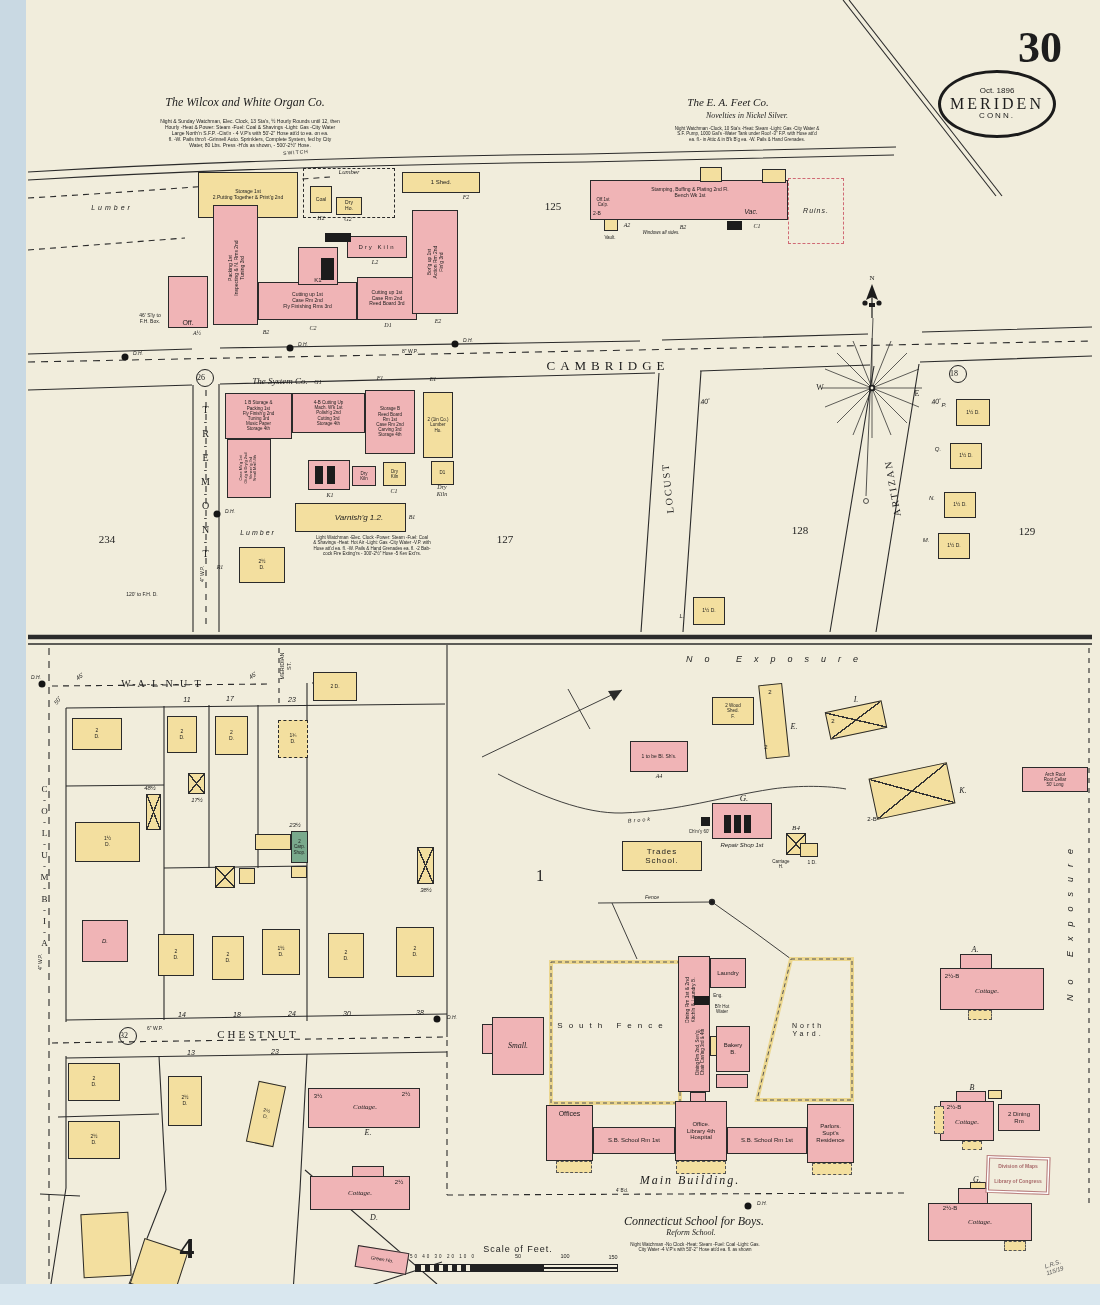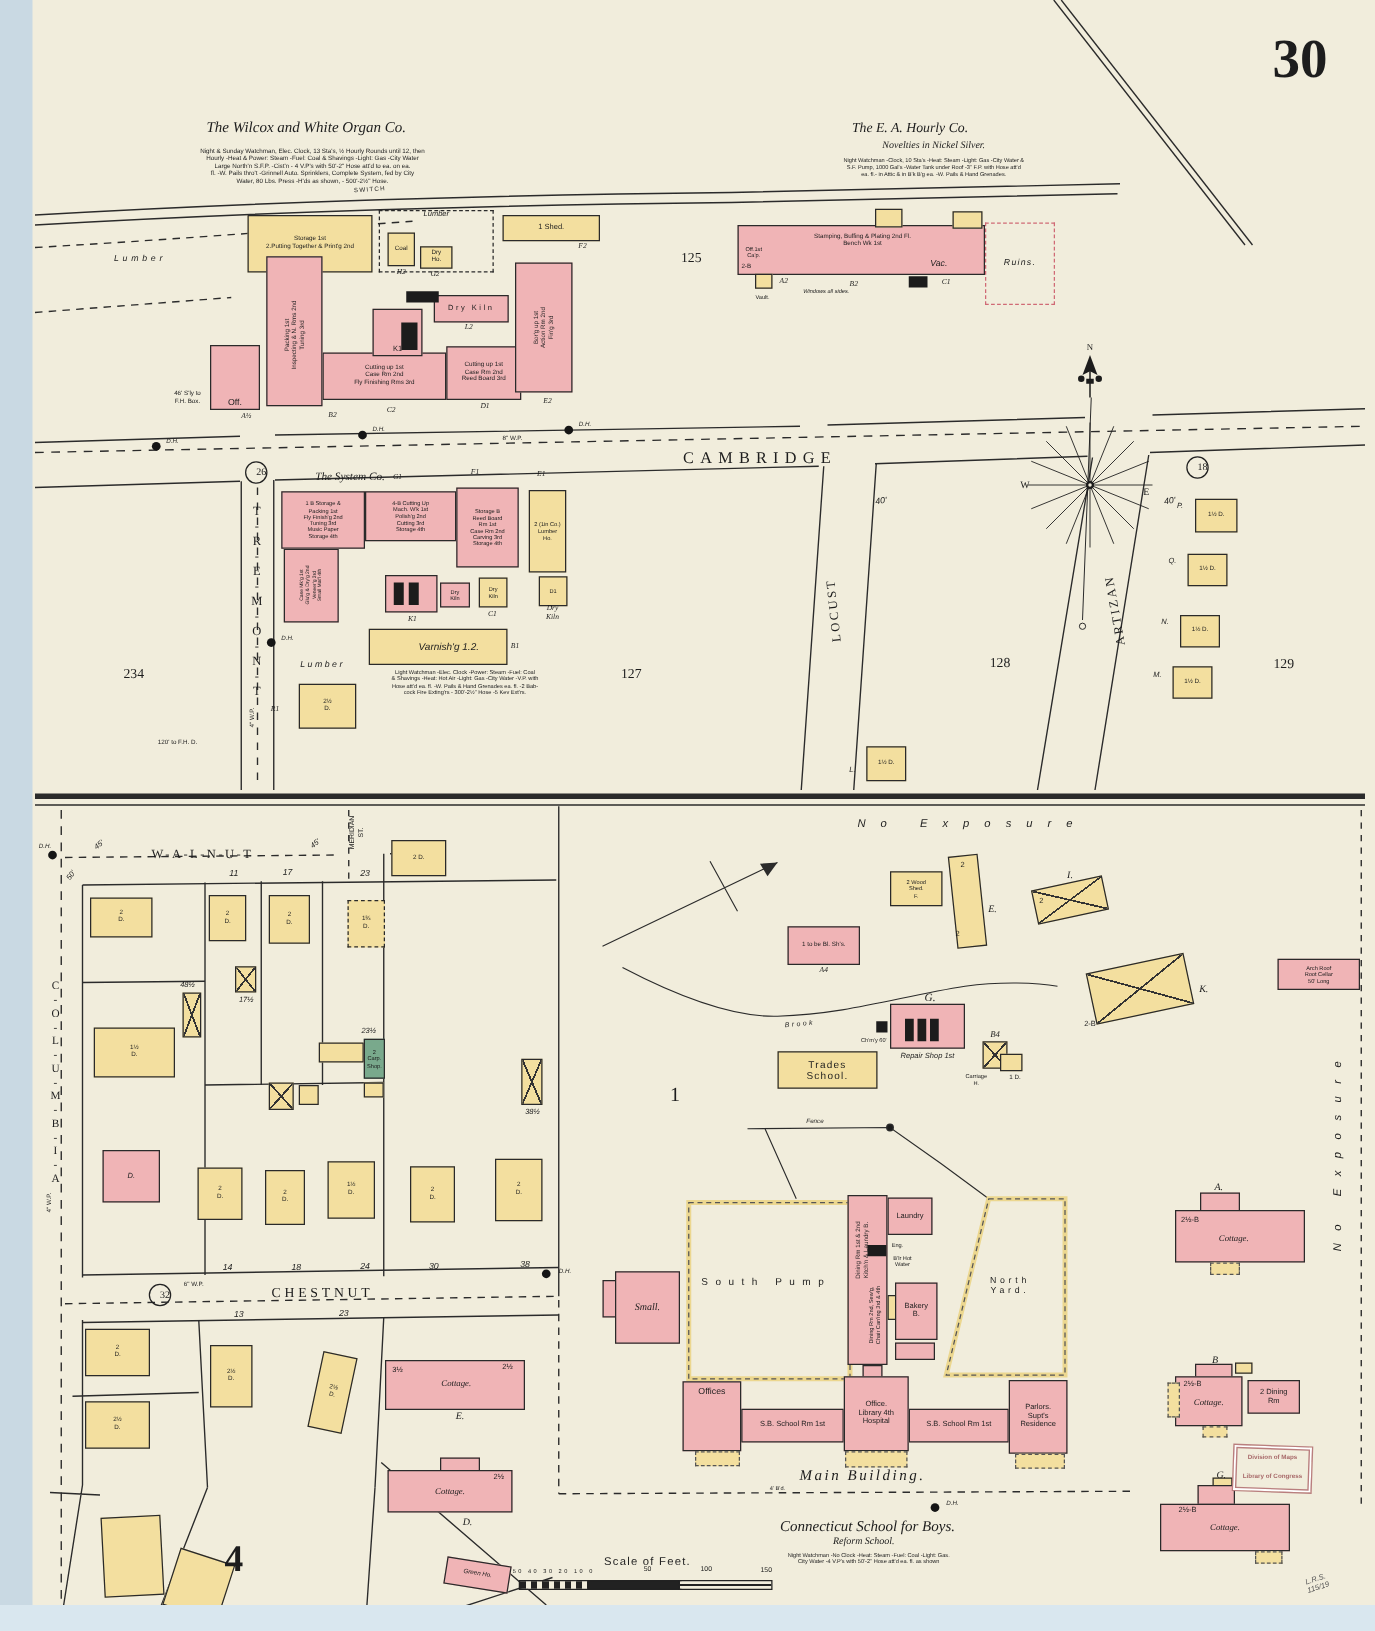--- a/index.html
+++ b/index.html
@@ -23,21 +23,21 @@
   .ser{font-family:"Liberation Serif",serif;}
   .it{font-style:italic;}
   .bold{font-weight:bold;}
   .t45{font-size:4.5px}.t5{font-size:5px}.t55{font-size:5.5px}.t6{font-size:6px}.t7{font-size:7px}.t8{font-size:8px}.t9{font-size:9px}
   .t10{font-size:10px}.t11{font-size:11px}.t12{font-size:12px}.t13{font-size:13px}
   .t16{font-size:16px}.t30{font-size:30px}.t44{font-size:44px}
   .vstack{writing-mode:vertical-lr;text-orientation:upright;letter-spacing:1px;}
   .dot{position:absolute;width:7px;height:7px;border-radius:50%;background:#151515;
        transform:translate(-50%,-50%);z-index:3;}
   .circ{position:absolute;width:16px;height:16px;border:1.2px solid #222;border-radius:50%;
-        font-size:8px;line-height:15px;text-align:right;transform:translate(-50%,-50%);
+        font-size:8px;line-height:15px;text-align:left;transform:translate(-50%,-50%);
         z-index:3;font-family:"Liberation Serif",serif;}
   .oval{position:absolute;border:3.5px solid #1b1b1b;border-radius:50%;z-index:3;
         display:flex;flex-direction:column;align-items:center;justify-content:center;line-height:1.05;}
   .stamp{position:absolute;border:1.6px solid #b97e7e;box-shadow:inset 0 0 0 1.5px #fff,inset 0 0 0 2.6px #b97e7e;
          z-index:3;transform:rotate(2deg);}
   .scaleseg{position:absolute;z-index:3;}
 </style>
 </head>
 <body>
 
@@ -125,28 +125,33 @@
       <g fill="#1c1c1c" stroke="none">
         <polygon points="872,284 866,300 872,297 878,300"></polygon>
         <circle cx="865" cy="303" r="2.6"></circle>
           <circle cx="879" cy="303" r="2.6"></circle>
         <rect x="869" y="303" width="6" height="4"></rect>
       </g>
     </g>
   </svg>
 
   <div class="lbl ser bold t44" style="left:1040px;top:48px;">30</div>
+  <div class="oval" style="left:938px;top:70px;width:112px;height:62px;">
+    <span class="t8">Oct. 1896</span>
+    <span class="ser t16" style="letter-spacing:3px">MERIDEN</span>
+    <span class="t8" style="letter-spacing:2px">CONN.</span>
+  </div>
 
   <div class="lbl ser it t12" style="left:245px;top:102px;width:280px;">The Wilcox and White Organ Co.</div>
   <div class="lbl t5" style="left:250px;top:133px;width:270px;">Night &amp; Sunday Watchman, Elec. Clock, 13 Sta's, ½ Hourly Rounds until 12, then
 Hourly -Heat &amp; Power: Steam -Fuel: Coal &amp; Shavings -Light: Gas -City Water
 Large North'n S.F.P. -Cist'n - 4 V.P's with 50'-2" Hose att'd to ea. on ea.
 fl. -W. Pails thro't -Grinnell Auto. Sprinklers, Complete System, fed by City
 Water, 80 Lbs. Press -H'ds as shown, - 500'-2½" Hose.</div>
-  <div class="lbl ser it t11" style="left:728px;top:103px;">The E. A. Hourly Co.</div>
+  <div class="lbl ser it t11" style="left:728px;top:103px;">The E. A. Feet Co.</div>
   <div class="lbl ser it t8" style="left:747px;top:116px;">Novelties in Nickel Silver.</div>
   <div class="lbl t45" style="left:747px;top:134px;width:240px;">Night Watchman -Clock, 10 Sta's -Heat: Steam -Light: Gas -City Water &amp;
 S.F. Pump, 1000 Gal's -Water Tank under Roof -3" F.P. with Hose att'd
 ea. fl.- in Attic &amp; in B'k B'g ea. -W. Pails &amp; Hand Grenades.</div>
   <div class="lbl ser it t9" style="left:280px;top:381px;">The System Co.</div>
   <div class="lbl t45" style="left:372px;top:546px;width:185px;">Light Watchman -Elec. Clock -Power: Steam -Fuel: Coal
 &amp; Shavings -Heat: Hot Air -Light: Gas -City Water -V.P. with
 Hose att'd ea. fl. -W. Pails &amp; Hand Grenades ea. fl. -2 Bab-
 cock Fire Exting'rs - 300'-2½" Hose -5 Kev Ext'rs.</div>
   <div class="lbl ser it t12" style="left:694px;top:1221px;width:260px;">Connecticut School for Boys.</div>
@@ -420,21 +425,21 @@
 H.</div>
   <div class="bld y" style="left:800px;top:843px;width:18px;height:14px;"></div>
   <div class="lbl t5" style="left:812px;top:862px;">1 D.</div>
   <div class="bld y t8" style="left:622px;top:841px;width:80px;height:30px;letter-spacing:1px;">Trades
 School.</div>
   <div class="lbl t5 it" style="left:652px;top:897px;">Fence</div>
   <div class="lbl t55 it" style="left:640px;top:820px;transform:translate(-50%,-50%) rotate(-5deg);letter-spacing:2px;">Brook</div>
 
   <div class="bld p" style="left:482px;top:1024px;width:12px;height:30px;"></div>
   <div class="bld p t8 ser it" style="left:492px;top:1017px;width:52px;height:58px;">Small.</div>
-  <div class="lbl t8" style="left:613px;top:1026px;letter-spacing:6px;">South Pump</div>
+  <div class="lbl t8" style="left:613px;top:1026px;letter-spacing:6px;">South Fence</div>
   <div class="lbl t7" style="left:808px;top:1030px;letter-spacing:3px;width:62px;">North Yard.</div>
   <div class="bld p" style="left:678px;top:956px;width:32px;height:136px;"></div>
   <div class="lbl t5" style="left:690px;top:1000px;transform:translate(-50%,-50%) rotate(-90deg);width:110px;">Dining Rm 1st &amp; 2nd
 Kitch'n &amp; Laundry B.</div>
   <div class="lbl t45" style="left:700px;top:1052px;transform:translate(-50%,-50%) rotate(-90deg);width:100px;">Dining Rm 2nd, Sew'g,
 Chair Can'ing 3rd &amp; 4th</div>
   <div class="bld p t6" style="left:710px;top:958px;width:36px;height:30px;">Laundry</div>
   <div class="bld blk" style="left:694px;top:996px;width:15px;height:9px;"></div>
   <div class="lbl t45" style="left:718px;top:996px;">Eng.</div>
   <div class="lbl t45" style="left:722px;top:1009px;">B'lr Hot

